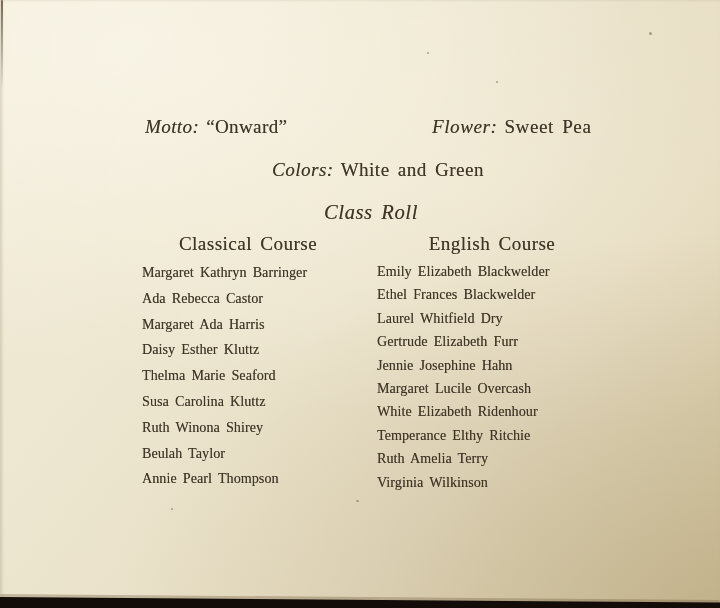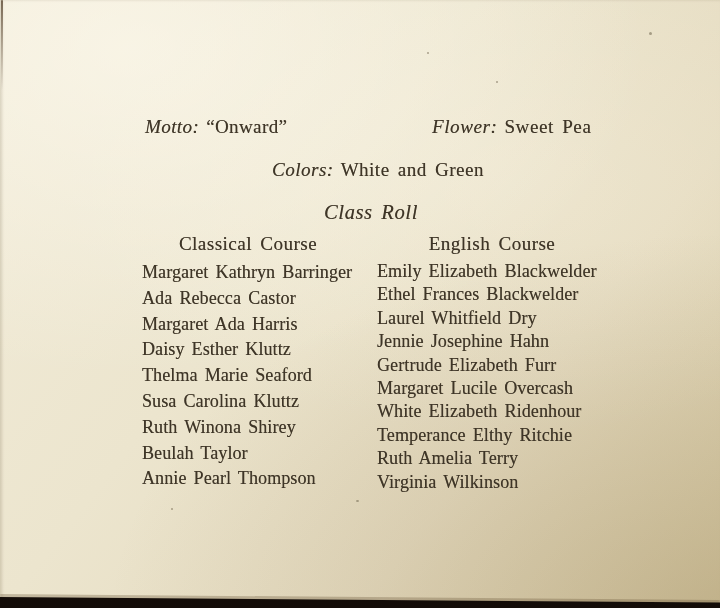--- a/index.html
+++ b/index.html
@@ -64,21 +64,21 @@
   }
   .lbl { font-style: italic; }
   .val { margin-left: 7px; }
   .motto-line   { left: 145px; top: 116px; font-size: 19px; letter-spacing: 0.4px; word-spacing: 3px; }
   .flower-line  { left: 424px; top: 116px; font-size: 19px; letter-spacing: 0.6px; word-spacing: 3px; margin-left: 8px; }
   .colors-line  { left: 18px;  top: 159px; width: 720px; text-align: center; font-size: 19px; letter-spacing: 0.5px; word-spacing: 3px; }
   .class-roll   { left: 11px;  top: 201px; width: 720px; text-align: center; font-size: 20.5px; font-style: italic; letter-spacing: 0.6px; word-spacing: 3px; }
   .course-header { top: 233px; text-align: center; font-size: 19px; letter-spacing: 0.5px; word-spacing: 3px; }
   .classical-header { left: 142px; width: 212px; }
   .english-header   { left: 377px; width: 230px; }
-  .name-col { font-size: 18px; letter-spacing: 0.1px; word-spacing: 2.5px; }
+  .name-col { font-size: 14px; letter-spacing: 0.1px; word-spacing: 2.5px; }
   .classical-names { left: 142px; top: 260px; line-height: 25.8px; }
   .english-names   { left: 377px; top: 260px; line-height: 23.4px; }
 </style>
 </head>
 <body>
 
 <div class="scene">
 
   <div class="paper"></div>
   <div class="page-edge-line"></div>
@@ -109,22 +109,22 @@
     <div>Susa Carolina Kluttz</div>
     <div>Ruth Winona Shirey</div>
     <div>Beulah Taylor</div>
     <div>Annie Pearl Thompson</div>
   </div>
 
   <div class="ink name-col english-names">
     <div>Emily Elizabeth Blackwelder</div>
     <div>Ethel Frances Blackwelder</div>
     <div>Laurel Whitfield Dry</div>
+    <div>Gertrude Elizabeth Furr</div>
     <div>Jennie Josephine Hahn</div>
-    <div>Gertrude Elizabeth Furr</div>
     <div>Margaret Lucile Overcash</div>
     <div>White Elizabeth Ridenhour</div>
     <div>Temperance Elthy Ritchie</div>
     <div>Ruth Amelia Terry</div>
     <div>Virginia Wilkinson</div>
   </div>
 
   <div class="speck" style="left:649px; top:32px; width:3px; height:3px;"></div>
   <div class="speck" style="left:427px; top:52px; width:2px; height:2px;"></div>
   <div class="speck" style="left:496px; top:81px; width:2px; height:2px;"></div>

